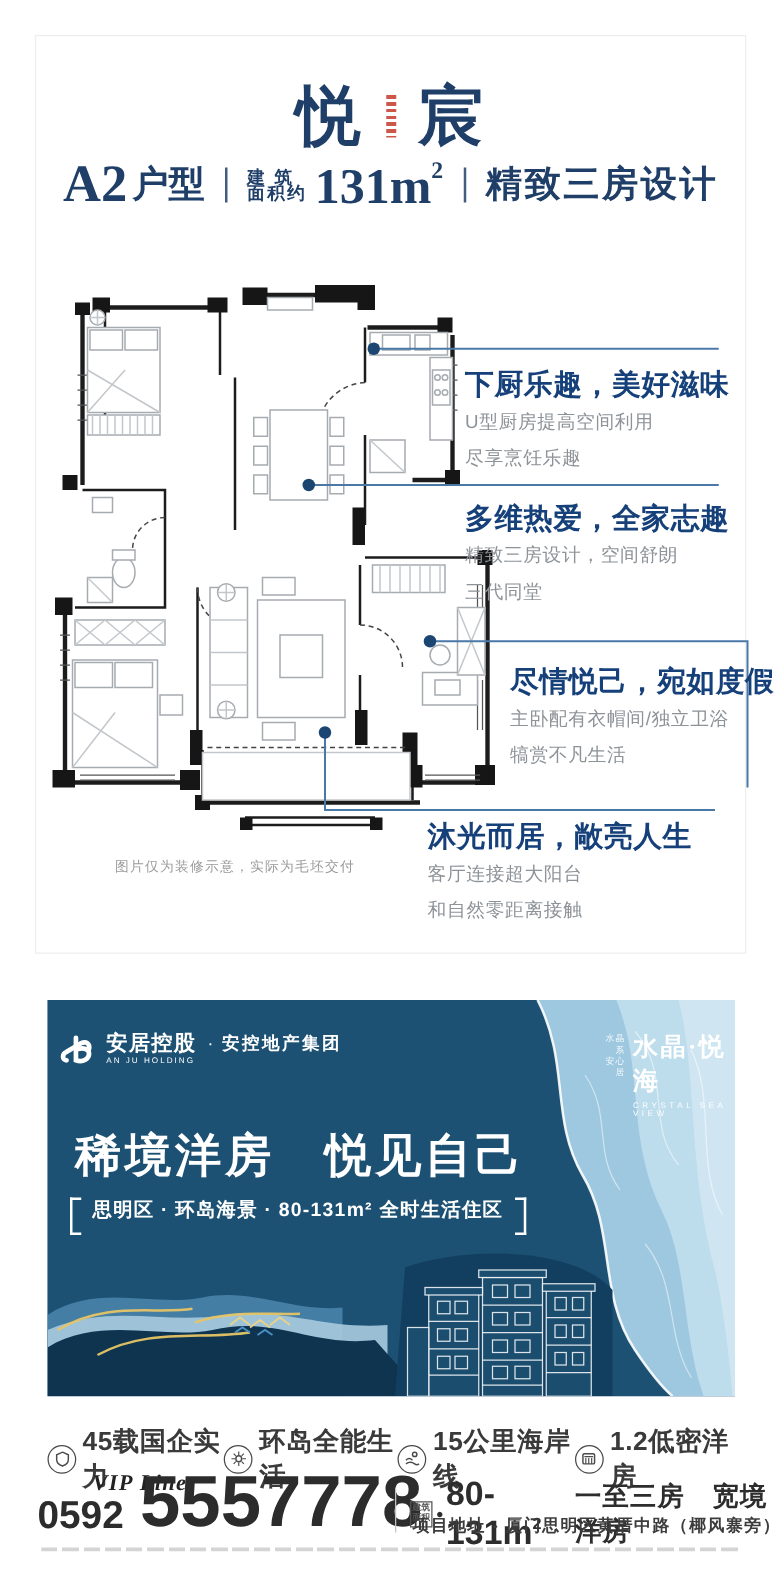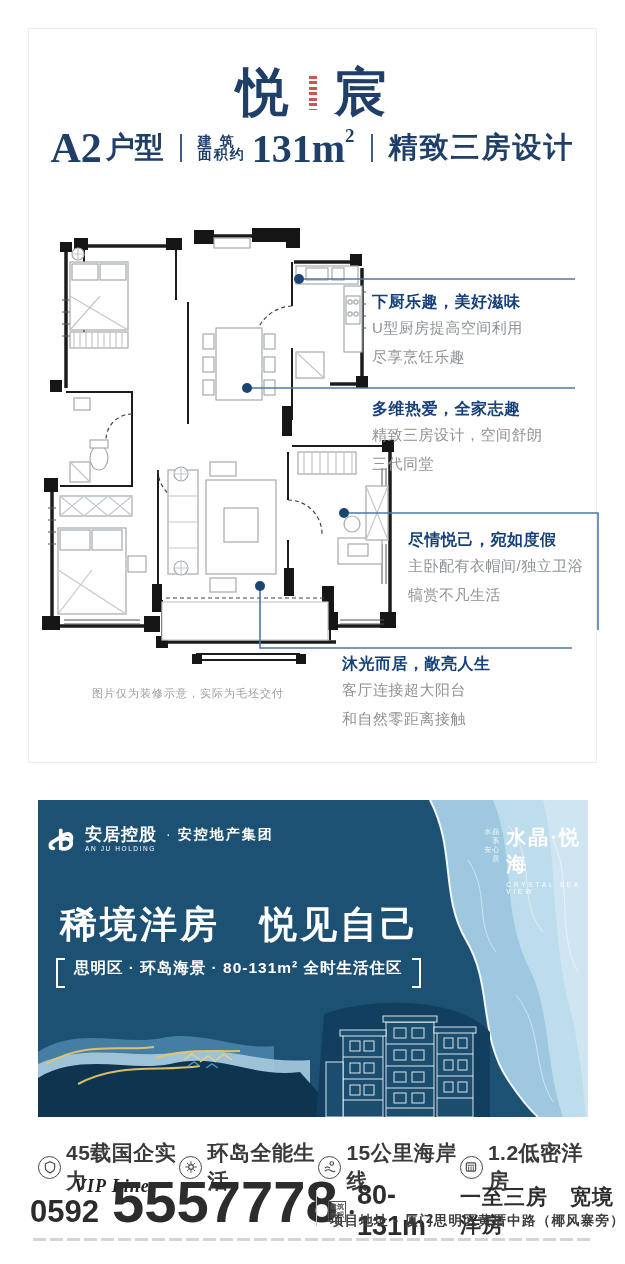--- a/index.html
+++ b/index.html
@@ -26,21 +26,21 @@
   .area-label { display:flex; flex-direction:column; justify-content:center; gap:2px;
                 font-size:14px; letter-spacing:2px; margin-right:6px; line-height:11px; font-weight:700; }
   .area-value { font-family:"Liberation Serif", serif; font-size:40px; font-weight:700; }
   .area-sup { font-family:"Liberation Serif", serif; font-size:19px; font-weight:700; vertical-align:20px; }
   .rooms { font-family:"Liberation Serif", serif; font-size:29px; font-weight:700; letter-spacing:2px; }
 
   
   .plan-svg { position:absolute; left:0; top:0; width:625px; height:760px; pointer-events:none; }
 
   .ann { position:absolute; }
-  .ann-title { font-size:16px; font-weight:700; color:#15407a; letter-spacing:.5px; }
+  .ann-title { font-size:23px; font-weight:700; color:#15407a; letter-spacing:.5px; }
   .ann-line  { font-size:15px; color:#8e9398; line-height:29px; letter-spacing:.5px; }
   .ann-line:first-of-type { margin-top:6px; }
   .disclaimer { position:absolute; left:92px; top:686px; font-size:11px; color:#9b9b9b; letter-spacing:1px; }
 
   
   .banner { position:absolute; left:38px; top:800px; width:550px; height:317px;
             background:#1d5173; overflow:hidden; }
   .banner svg.bg { position:absolute; left:0; top:0; }
   .dev-logo { position:absolute; left:10px; top:26px; display:flex; align-items:flex-start; color:#fff; z-index:3; }
   .dev-mono { width:30px; height:28px; margin-right:7px; }

